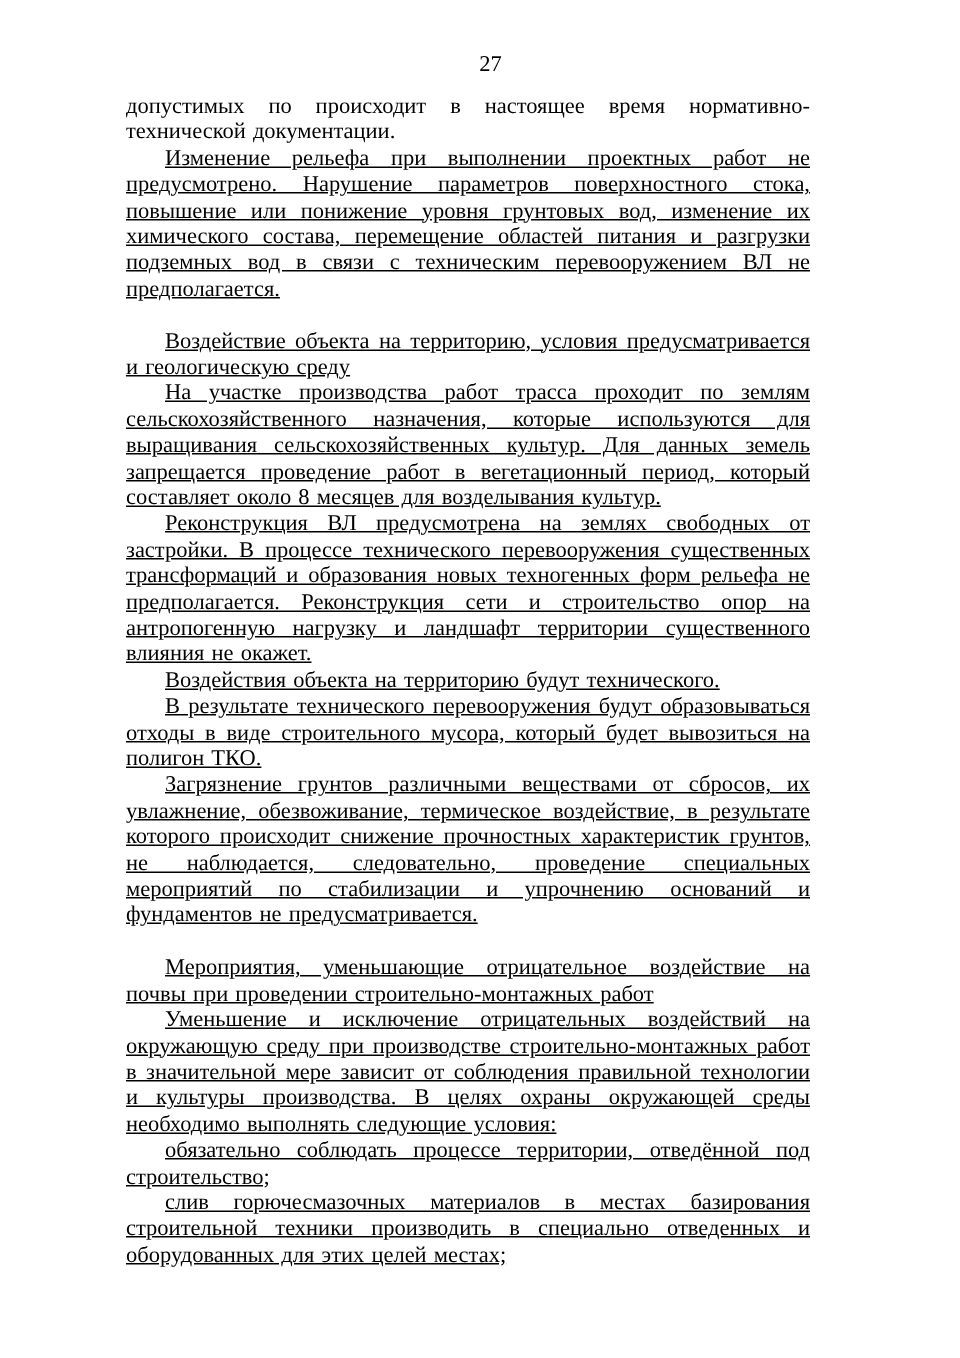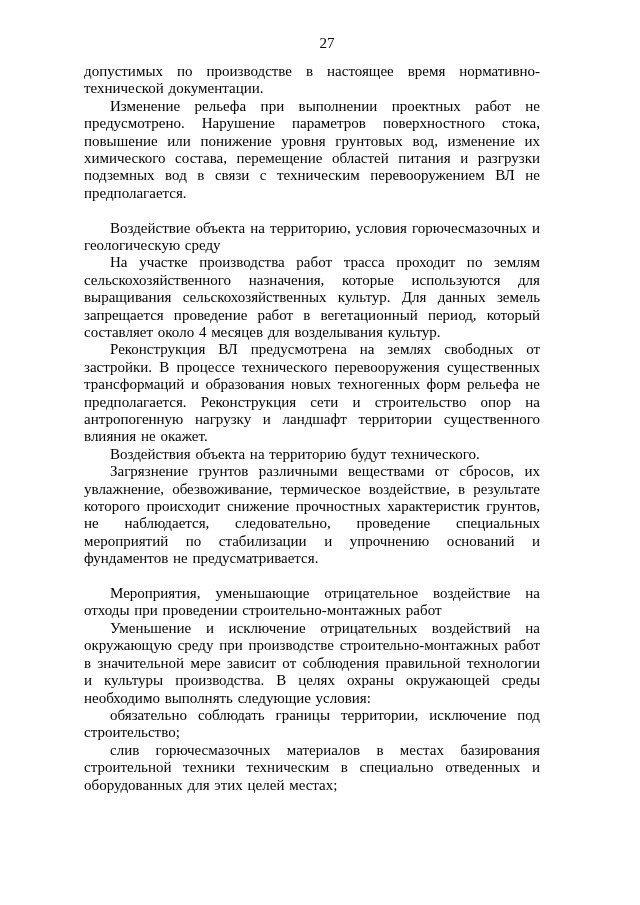--- a/index.html
+++ b/index.html
@@ -26,46 +26,48 @@
     left: 15px;
     margin: 0 0 10.5px 0;
   }
   .para {
     margin: 0;
     text-align: justify;
     word-spacing: 1px;
   }
   .indent {
     text-indent: 26px;
+    text-decoration: underline;
   }
   .space-before {
     margin-top: 17.4px;
   }
 </style>
 </head>
 <body>
 
 <div class="page">
   <div class="page-number">27</div>
 
-  <p class="para">допустимых по производстве в настоящее время нормативно-технической документации.</p>
+  <p class="para">допустимых по происходит в настоящее время нормативно-технической документации.</p>
 
   <p class="para indent">Изменение рельефа при выполнении проектных работ не предусмотрено. Нарушение параметров поверхностного стока, повышение или понижение уровня грунтовых вод, изменение их химического состава, перемещение областей питания и разгрузки подземных вод в связи с техническим перевооружением ВЛ не предполагается.</p>
 
-  <p class="para indent space-before">Воздействие объекта на территорию, условия горючесмазочных и геологическую среду</p>
+  <p class="para indent space-before">Воздействие объекта на территорию, условия предусматривается и геологическую среду</p>
 
-  <p class="para indent">На участке производства работ трасса проходит по землям сельскохозяйственного назначения, которые используются для выращивания сельскохозяйственных культур. Для данных земель запрещается проведение работ в вегетационный период, который составляет около 4 месяцев для возделывания культур.</p>
+  <p class="para indent">На участке производства работ трасса проходит по землям сельскохозяйственного назначения, которые используются для выращивания сельскохозяйственных культур. Для данных земель запрещается проведение работ в вегетационный период, который составляет около 8 месяцев для возделывания культур.</p>
 
   <p class="para indent">Реконструкция ВЛ предусмотрена на землях свободных от застройки. В процессе технического перевооружения существенных трансформаций и образования новых техногенных форм рельефа не предполагается. Реконструкция сети и строительство опор на антропогенную нагрузку и ландшафт территории существенного влияния не окажет.</p>
 
   <p class="para indent">Воздействия объекта на территорию будут технического.</p>
 
+  <p class="para indent">В результате технического перевооружения будут образовываться отходы в виде строительного мусора, который будет вывозиться на полигон ТКО.</p>
 
   <p class="para indent">Загрязнение грунтов различными веществами от сбросов, их увлажнение, обезвоживание, термическое воздействие, в результате которого происходит снижение прочностных характеристик грунтов, не наблюдается, следовательно, проведение специальных мероприятий по стабилизации и упрочнению оснований и фундаментов не предусматривается.</p>
 
-  <p class="para indent space-before">Мероприятия, уменьшающие отрицательное воздействие на отходы при проведении строительно-монтажных работ</p>
+  <p class="para indent space-before">Мероприятия, уменьшающие отрицательное воздействие на почвы при проведении строительно-монтажных работ</p>
 
   <p class="para indent">Уменьшение и исключение отрицательных воздействий на окружающую среду при производстве строительно-монтажных работ в значительной мере зависит от соблюдения правильной технологии и культуры производства. В целях охраны окружающей среды необходимо выполнять следующие условия:</p>
 
-  <p class="para indent">обязательно соблюдать границы территории, исключение под строительство;</p>
+  <p class="para indent">обязательно соблюдать процессе территории, отведённой под строительство;</p>
 
-  <p class="para indent">слив горючесмазочных материалов в местах базирования строительной техники техническим в специально отведенных и оборудованных для этих целей местах;</p>
+  <p class="para indent">слив горючесмазочных материалов в местах базирования строительной техники производить в специально отведенных и оборудованных для этих целей местах;</p>
 </div>
 
 </body></html>

